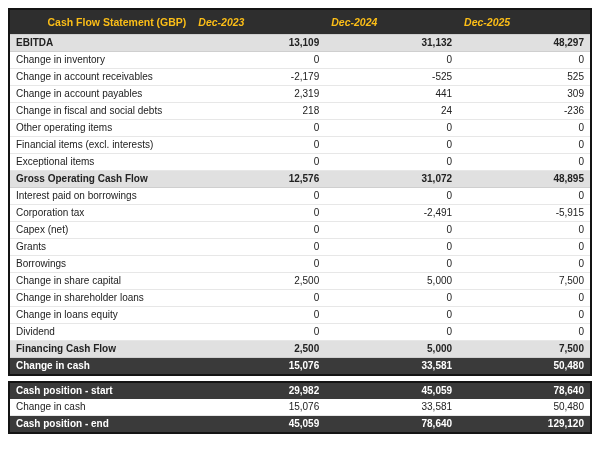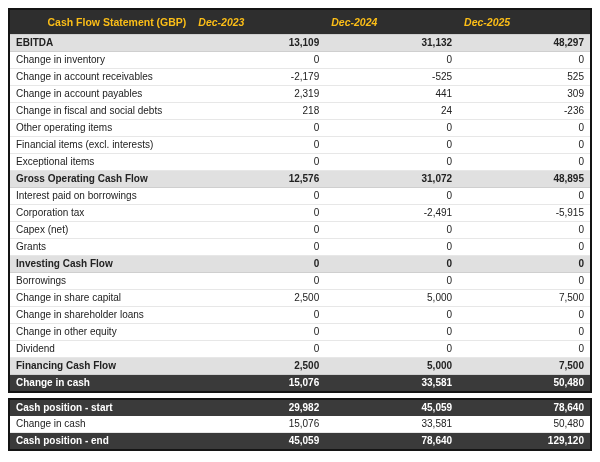--- a/index.html
+++ b/index.html
@@ -148,46 +148,40 @@
           <td class="num">0</td>
           <td class="num">0</td>
           <td class="num">0</td>
         </tr>
         <tr class="row-normal">
           <td class="label">Grants</td>
           <td class="num">0</td>
           <td class="num">0</td>
           <td class="num">0</td>
         </tr>
-        <tr class="row-subtotal">
-          <td class="label">Investing Cash Flow</td>
-          <td class="num">0</td>
-          <td class="num">0</td>
-          <td class="num">0</td>
-        </tr>
         <tr class="row-normal">
           <td class="label">Borrowings</td>
           <td class="num">0</td>
           <td class="num">0</td>
           <td class="num">0</td>
         </tr>
         <tr class="row-normal">
           <td class="label">Change in share capital</td>
           <td class="num">2,500</td>
           <td class="num">5,000</td>
           <td class="num">7,500</td>
         </tr>
         <tr class="row-normal">
           <td class="label">Change in shareholder loans</td>
           <td class="num">0</td>
           <td class="num">0</td>
           <td class="num">0</td>
         </tr>
         <tr class="row-normal">
-          <td class="label">Change in other equity</td>
+          <td class="label">Change in loans equity</td>
           <td class="num">0</td>
           <td class="num">0</td>
           <td class="num">0</td>
         </tr>
         <tr class="row-normal">
           <td class="label">Dividend</td>
           <td class="num">0</td>
           <td class="num">0</td>
           <td class="num">0</td>
         </tr>

